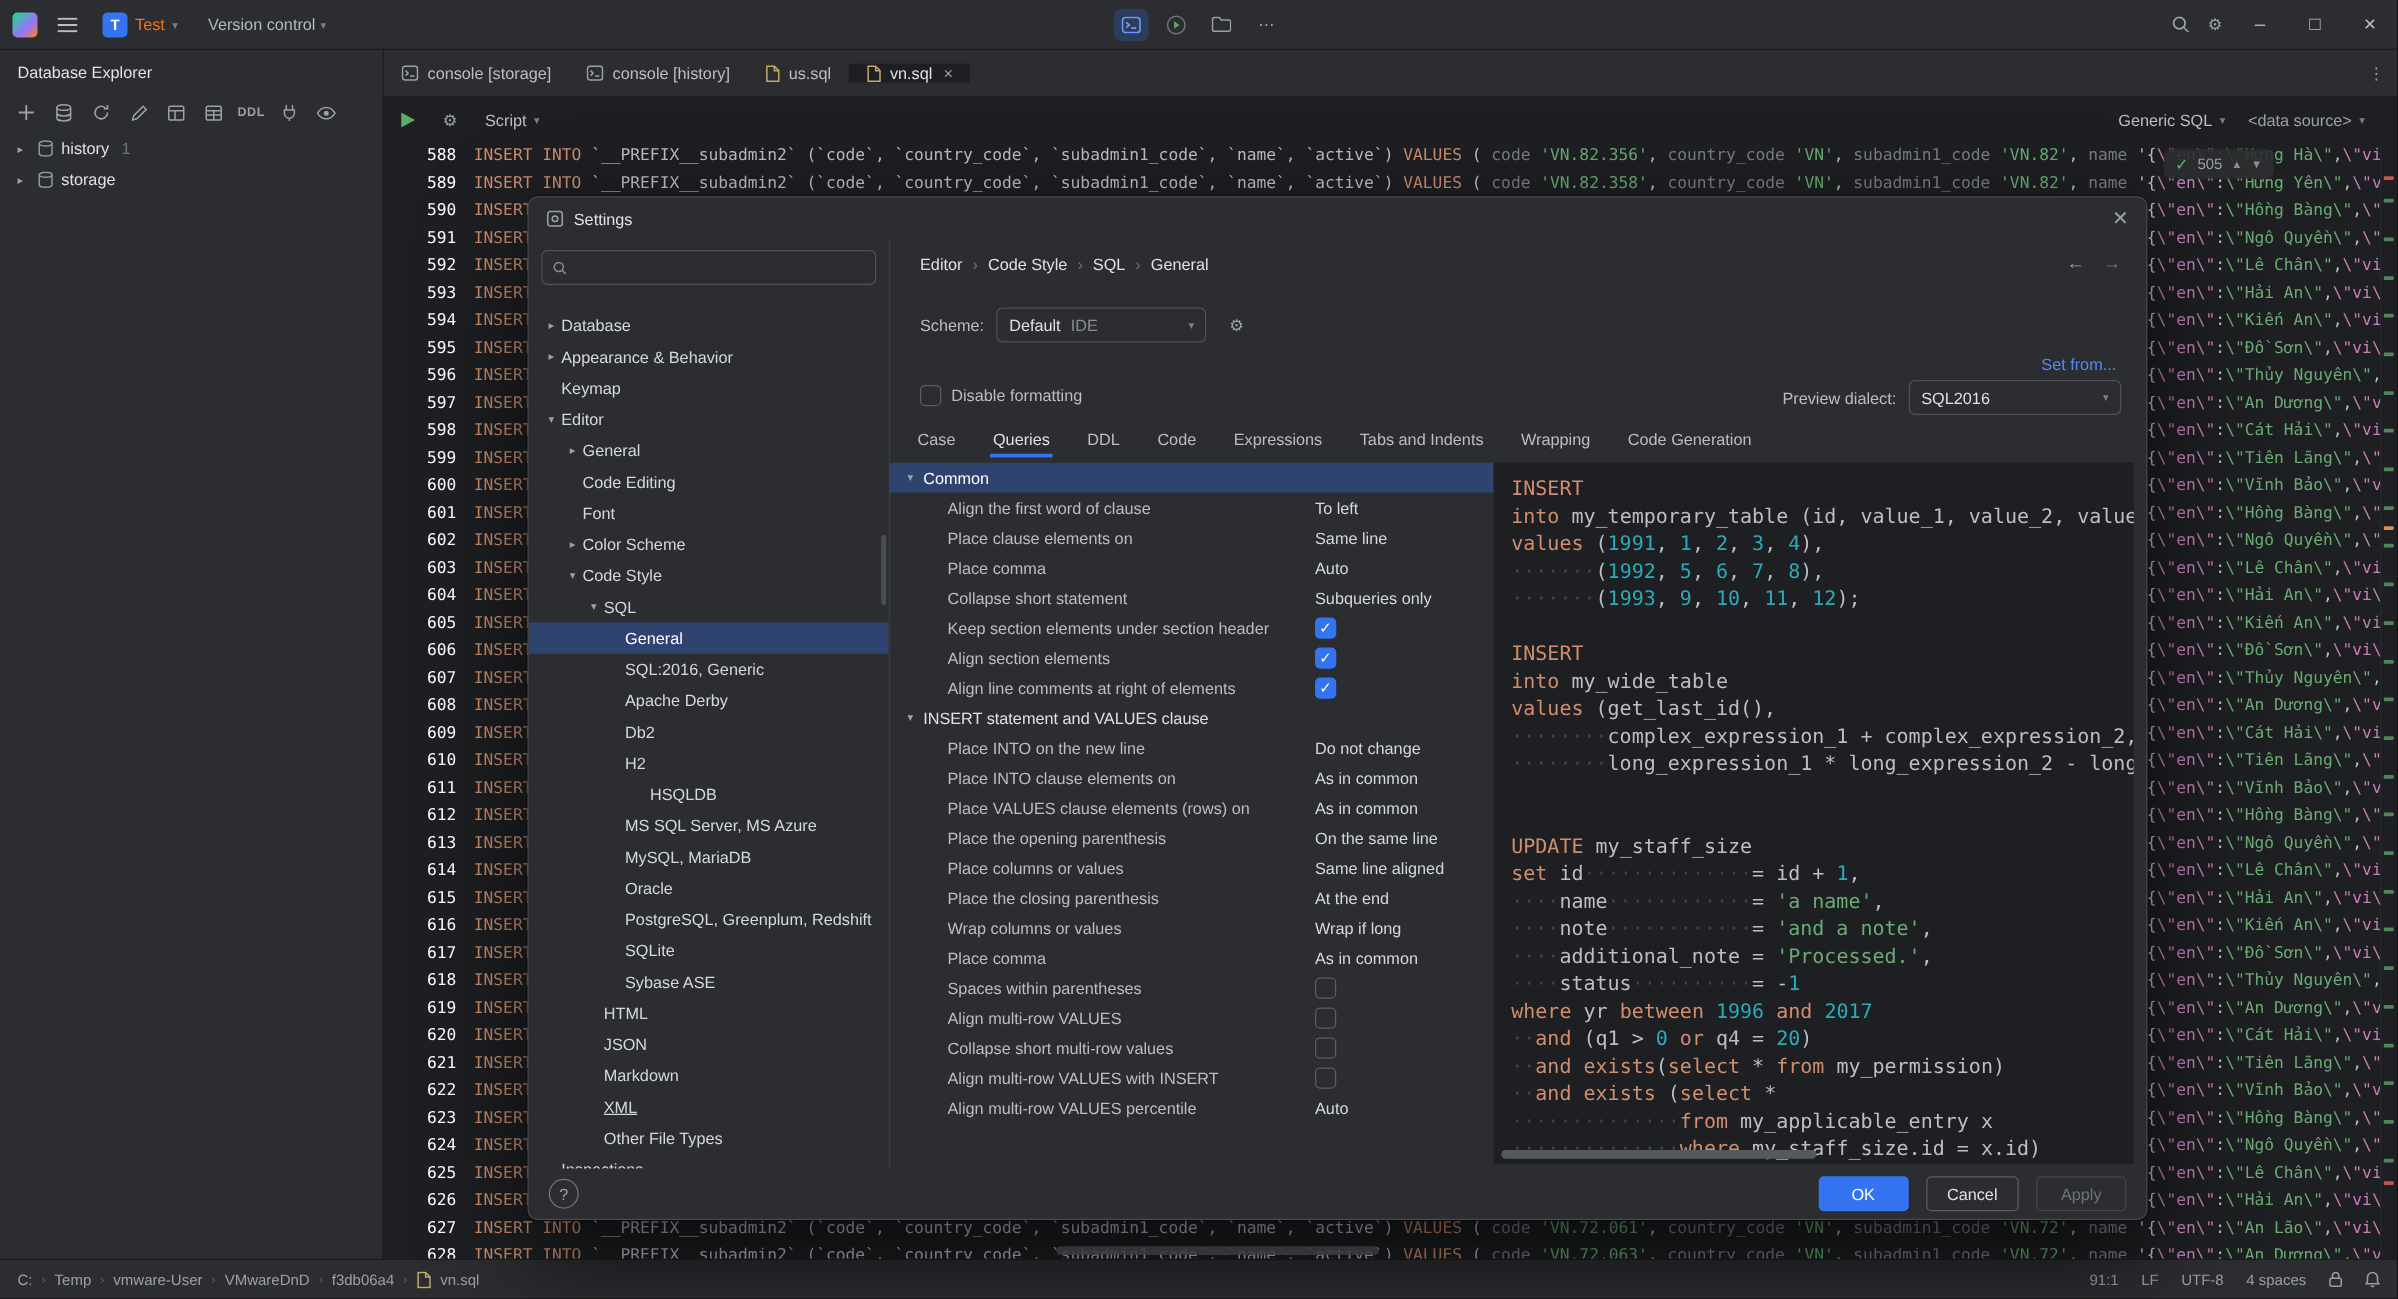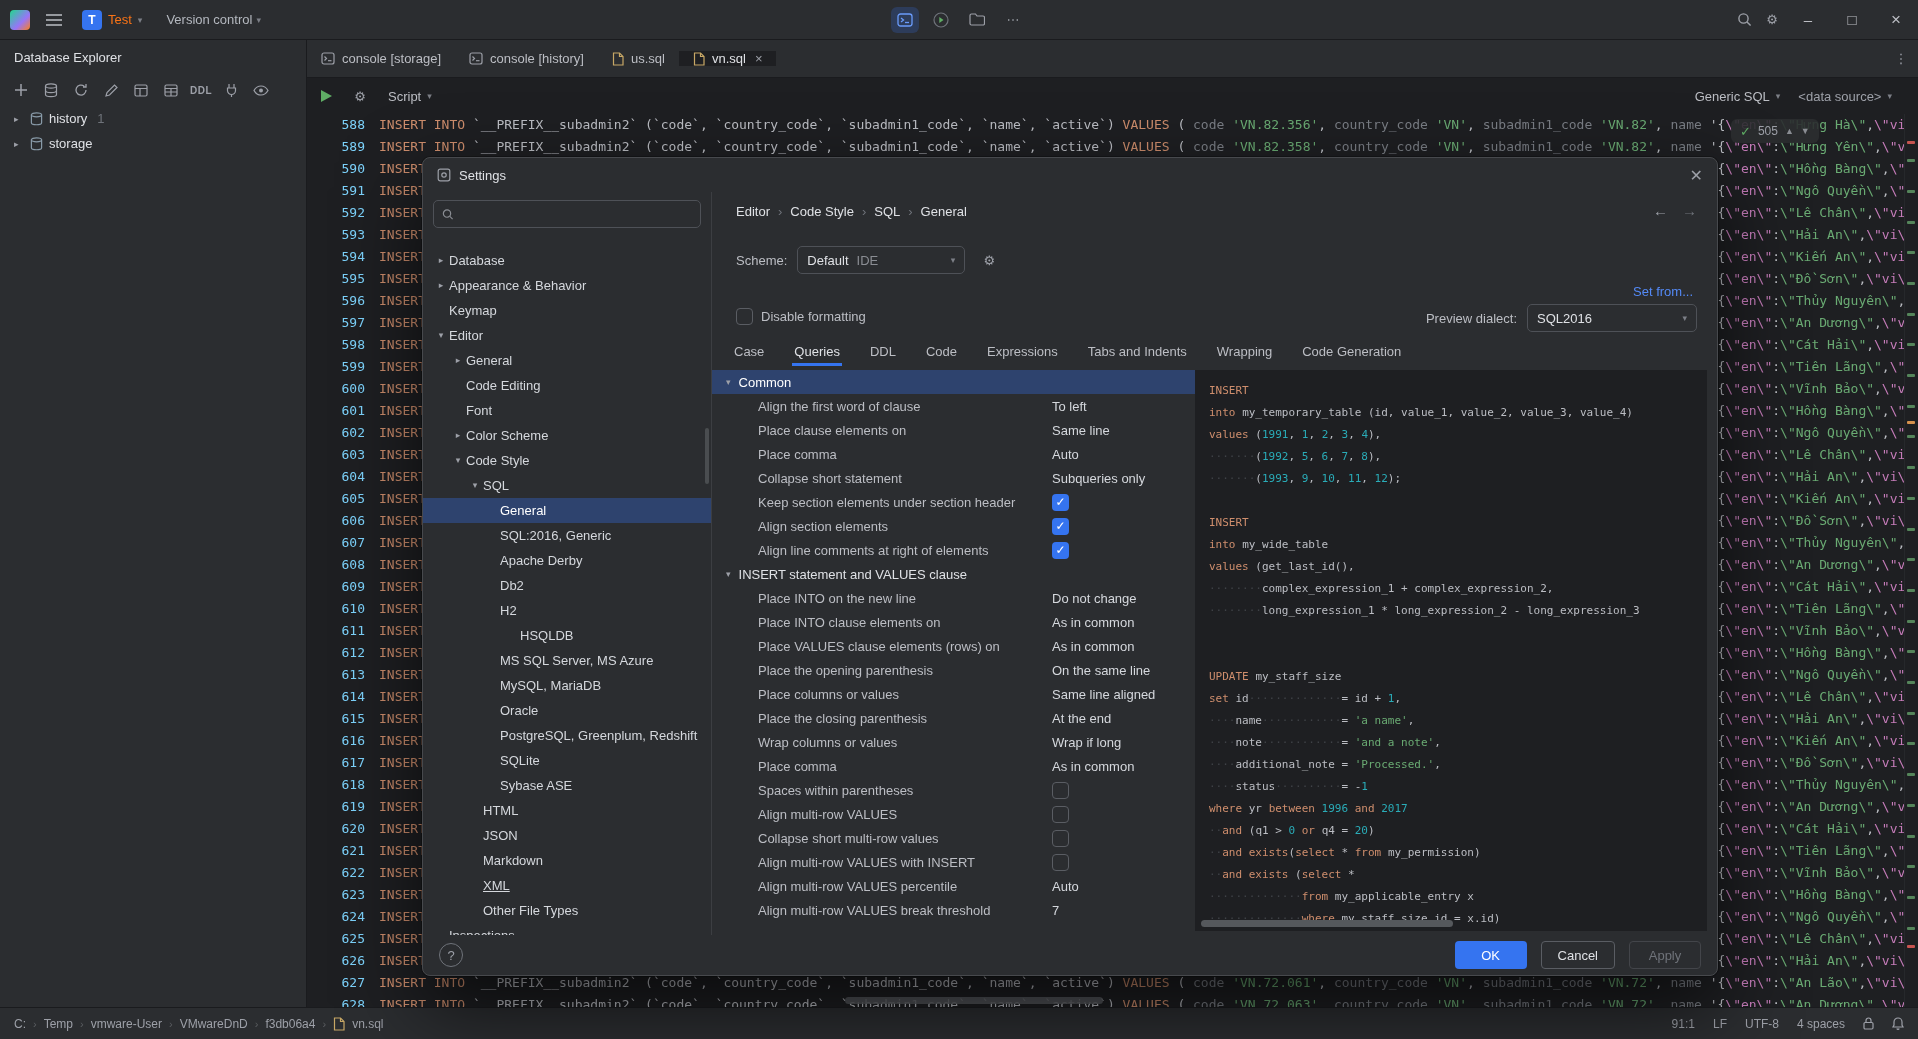--- a/index.html
+++ b/index.html
@@ -38,21 +38,21 @@
   .tab.active{background:#1e1f22;color:#dfe1e5;}
   .tab .close{color:#9da0a8;font-size:13px;margin-left:2px;}
   .tab-kebab{margin-left:auto;width:34px;display:flex;align-items:center;justify-content:center;color:#9da0a8;}
   .edtoolbar{height:36px;display:flex;align-items:center;gap:14px;padding:0 14px;}
   .play{width:0;height:0;border-left:11px solid #5fad65;border-top:6.5px solid transparent;border-bottom:6.5px solid transparent;}
   .ddbtn{display:flex;align-items:center;gap:6px;color:#bcbec4;}
   .edtoolbar .right{margin-left:auto;display:flex;align-items:center;gap:18px;padding-right:12px;}
   .dim{color:#9da0a8;}
   .code-area{position:absolute;top:74px;left:0;right:0;bottom:0;overflow:hidden;}
   .ed-line{display:flex;height:22px;line-height:22px;font-family:"DejaVu Sans Mono",monospace;font-size:13px;}
-  .ed-num{width:58px;flex:none;text-align:right;padding-right:14px;color:#7dd3fc;}
+  .ed-num{width:58px;flex:none;text-align:right;padding-right:14px;color:#ffffff;}
   .ed-code{white-space:pre;overflow:hidden;flex:1;margin-right:13px;}
   .tk-kw{color:#cf8e6d}.tk-id{color:#bcbec4}.tk-d{color:#bcb ec4}
   .tk-d{color:#bcbec4}.tk-s{color:#6aab73}.tk-n{color:#2aacb8}.tk-in{color:#7a7e85}.tk-jk{color:#c77dbb}.tk-dot{color:#3f4247}
   .stripe{position:absolute;top:0;right:0;width:13px;bottom:0;background:#1e1f22;border-left:1px solid #26282b;}
   .stripe .mark{position:absolute;left:2px;width:8px;height:3px;border-radius:1px;}
   .hthumb{position:absolute;left:538px;top:883px;width:258px;height:7px;background:#5a5d61;border-radius:4px;opacity:.85;}
   .inspect{position:absolute;left:1424px;top:5px;height:24px;display:flex;align-items:center;gap:7px;background:rgba(43,45,48,.9);
            border-radius:6px;padding:0 9px;}
   .inspect .ok{color:#5fad65;font-size:13px;}
   .inspect .cnt{color:#9da0a8;font-size:12px;}
@@ -95,21 +95,21 @@
   .dlg-content{position:absolute;top:178px;left:0;right:0;bottom:0;}
   .options{position:absolute;left:0;top:0;bottom:0;width:483px;overflow:hidden;}
   .orow{height:24px;display:flex;align-items:center;}
   .orow.header{padding-left:14px;gap:8px;color:#dfe1e5;}
   .orow.header .tchev{color:#9da0a8;font-size:9px;}
   .orow.header.sel{background:#2e436e;color:#fff;}
   .orow.opt{padding-left:46px;}
   .olabel{width:294px;flex:none;overflow:hidden;white-space:nowrap;color:#bcbec4;}
   .oval{color:#d5d8dd;white-space:nowrap;}
   .preview{position:absolute;left:483px;right:10px;top:0;bottom:4px;background:#1e1f22;overflow:hidden;
-           font-family:"DejaVu Sans Mono",monospace;font-size:11px;line-height:22px;padding:10px 14px;}
+           font-family:"DejaVu Sans Mono",monospace;font-size:16px;line-height:22px;padding:10px 14px;}
   .pv-line{white-space:pre;height:22px;}
   .pv-thumb{position:absolute;left:489px;bottom:8px;width:252px;height:7px;background:#55585c;border-radius:4px;}
   .dlg-bottom{position:absolute;left:0;right:0;bottom:0;height:40px;display:flex;align-items:center;padding:0 16px;gap:14px;}
   .help{width:22px;height:22px;border-radius:50%;border:1px solid #6f737a;color:#9da0a8;display:flex;align-items:center;justify-content:center;font-size:13px;}
   .btn{height:28px;min-width:72px;border-radius:4px;display:flex;align-items:center;justify-content:center;padding:0 16px;box-sizing:border-box;}
   .btn.primary{background:#3574f0;color:#fff;}
   .btn.ghost{border:1px solid #5a5d63;color:#dfe1e5;background:transparent;}
   .btn.disabled{border:1px solid #43454a;color:#6f737a;background:transparent;}
   .spacer{flex:1;}
 </style>
@@ -816,24 +816,20 @@
               <div class="cbx"></div>
             </div>
             <div class="orow opt">
               <span class="olabel">Align multi-row VALUES with INSERT</span>
               <div class="cbx"></div>
             </div>
             <div class="orow opt">
               <span class="olabel">Align multi-row VALUES percentile</span>
               <span class="oval">Auto</span>
             </div>
-            <div class="orow opt">
-              <span class="olabel">Align multi-row VALUES break threshold</span>
-              <span class="oval">7</span>
-            </div>
           </div>
         <div class="preview" id="dlg-preview">
             <div class="pv-line"><span class="tk-kw">INSERT</span></div>
             <div class="pv-line"><span class="tk-kw">into</span><span class="tk-d"> </span><span class="tk-id">my_temporary_table</span><span class="tk-d"> (</span><span class="tk-id">id</span><span class="tk-d">, </span><span class="tk-id">value_1</span><span class="tk-d">, </span><span class="tk-id">value_2</span><span class="tk-d">, </span><span class="tk-id">value_3</span><span class="tk-d">, </span><span class="tk-id">value_4</span><span class="tk-d">)</span></div>
             <div class="pv-line"><span class="tk-kw">values</span><span class="tk-d"> (</span><span class="tk-n">1991</span><span class="tk-d">, </span><span class="tk-n">1</span><span class="tk-d">, </span><span class="tk-n">2</span><span class="tk-d">, </span><span class="tk-n">3</span><span class="tk-d">, </span><span class="tk-n">4</span><span class="tk-d">),</span></div>
             <div class="pv-line"><span class="tk-dot">·······</span><span class="tk-d">(</span><span class="tk-n">1992</span><span class="tk-d">, </span><span class="tk-n">5</span><span class="tk-d">, </span><span class="tk-n">6</span><span class="tk-d">, </span><span class="tk-n">7</span><span class="tk-d">, </span><span class="tk-n">8</span><span class="tk-d">),</span></div>
             <div class="pv-line"><span class="tk-dot">·······</span><span class="tk-d">(</span><span class="tk-n">1993</span><span class="tk-d">, </span><span class="tk-n">9</span><span class="tk-d">, </span><span class="tk-n">10</span><span class="tk-d">, </span><span class="tk-n">11</span><span class="tk-d">, </span><span class="tk-n">12</span><span class="tk-d">);</span></div>
             <div class="pv-line"></div>
             <div class="pv-line"><span class="tk-kw">INSERT</span></div>
             <div class="pv-line"><span class="tk-kw">into</span><span class="tk-d"> </span><span class="tk-id">my_wide_table</span></div>

